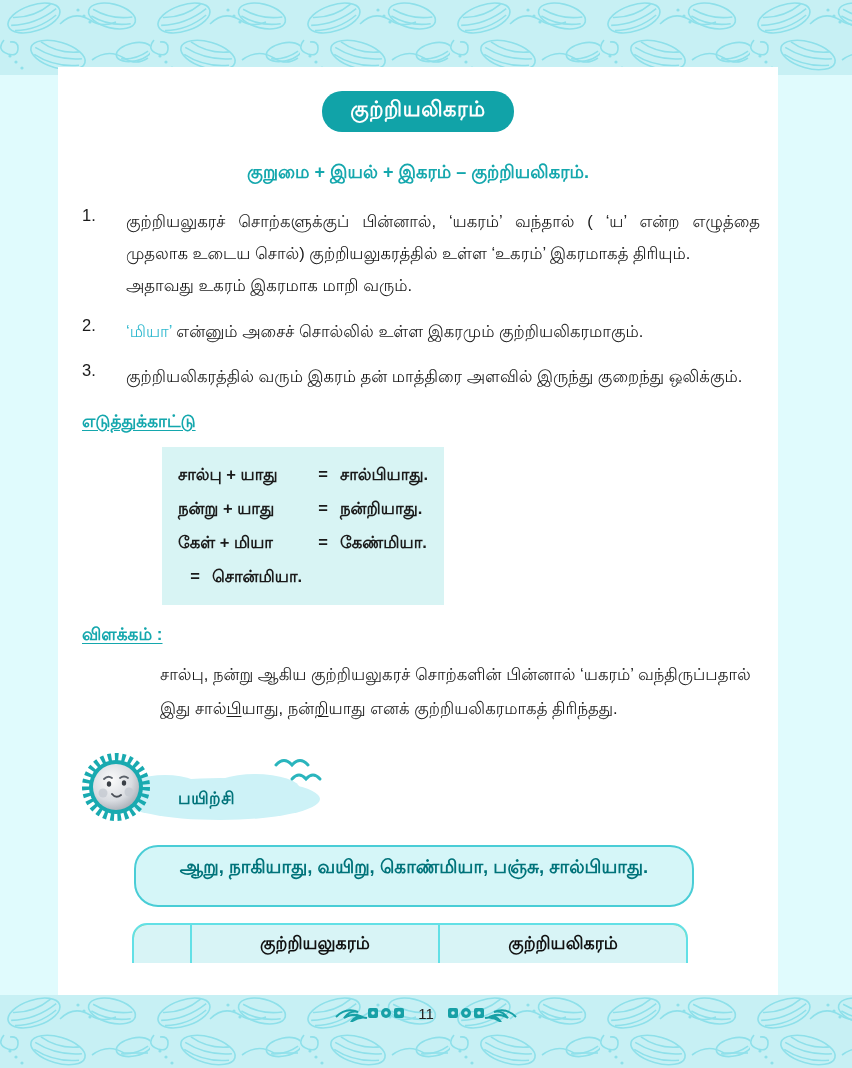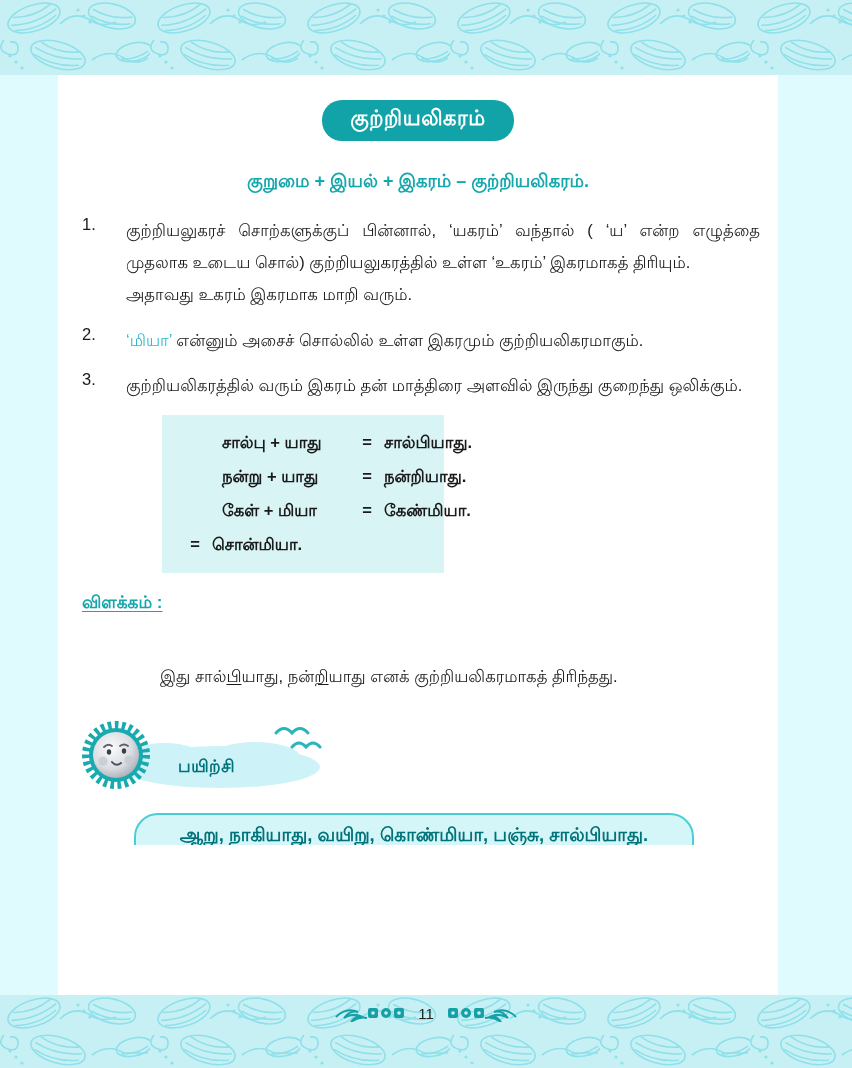--- a/index.html
+++ b/index.html
@@ -9,21 +9,21 @@
     font-family:"Liberation Sans","DejaVu Sans",sans-serif;
     color:#1a1a1a;
   }
   .band{position:absolute;left:0;width:852px;display:block;}
   .band-top{top:0;}
   .band-bottom{top:995px;}
   .side-strip{position:absolute;top:75px;height:920px;background:var(--c-side,#e0fbfd);}
   .side-left{left:0;width:58px;}
   .side-right{left:778px;width:74px;}
 
-  .content{position:absolute;left:58px;top:76px;width:720px;height:769px;background:#fff;overflow:hidden;}
+  .content{position:absolute;left:58px;top:67px;width:720px;height:896px;background:#fff;overflow:hidden;}
 
   .title-badge{
     margin:24px auto 0 auto;width:fit-content;
     background:var(--c-teal,#11a3a8);color:#fff;
     font-size:21px;font-weight:bold;letter-spacing:.5px;
     padding:6px 28px 8px 28px;border-radius:20px;
   }
   .formula{
     margin-top:30px;text-align:center;
     color:var(--c-teal_text,#14a7ad);font-weight:bold;font-size:18px;
@@ -40,21 +40,21 @@
     color:var(--c-teal_text,#14a7ad);font-weight:bold;font-size:17px;
     text-decoration:underline;text-underline-offset:3px;
   }
   .example-box{
     margin:14px 0 0 104px;width:252px;
     background:var(--c-box,#d8f4f4);
     padding:10px 14px 12px 16px;
     font-size:16.5px;font-weight:600;
   }
   .ex-row{display:flex;line-height:34px;}
-  .ex-left{width:128px;flex:none;margin-left:44px;}
+  .ex-left{width:128px;flex:none;}
   .ex-eq{width:34px;flex:none;text-align:center;}
   .ex-right{flex:1;}
 
   .explanation{margin:12px 20px 0 102px;font-size:16.5px;line-height:2.05;text-align:justify;}
   .uline{text-decoration:underline;text-underline-offset:2px;}
 
   .exercise-badge{position:relative;width:280px;height:82px;margin:24px 0 0 12px;}
   .badge-label{
     position:absolute;left:108px;top:40px;
     color:var(--c-dark_teal,#00737a);font-weight:bold;font-size:17px;letter-spacing:.5px;
@@ -206,20 +206,21 @@
       <div class="rule-body">
         <span class="cyan">‘மியா’</span><span> என்னும் அசைச் சொல்லில் உள்ள இகரமும் குற்றியலிகரமாகும்.</span>
       </div>
     </div>
     <div class="rule">
       <div class="rule-num">3.</div>
       <div class="rule-body">குற்றியலிகரத்தில் வரும் இகரம் தன் மாத்திரை அளவில் இருந்து குறைந்து ஒலிக்கும்.</div>
     </div>
   </div>
 
+  <div class="section-heading">எடுத்துக்காட்டு</div>
 
   <div class="example-box">
     <div class="ex-row">
       <span class="ex-left">சால்பு + யாது</span>
       <span class="ex-eq">=</span>
       <span class="ex-right">சால்பியாது.</span>
     </div>
     <div class="ex-row">
       <span class="ex-left">நன்று + யாது</span>
       <span class="ex-eq">=</span>
@@ -232,21 +233,21 @@
     </div>
     <div class="ex-row">
       <span class="ex-eq">=</span>
       <span class="ex-right">சொன்மியா.</span>
     </div>
   </div>
 
   <div class="section-heading">விளக்கம் :</div>
 
   <div class="explanation">
-    <br>
+    <span>சால்பு, நன்று ஆகிய குற்றியலுகரச் சொற்களின் பின்னால் ‘யகரம்’ வந்திருப்பதால் </span><br>
     <span>இது சால்</span><span class="uline">பி</span><span>யாது, நன்</span><span class="uline">றி</span><span>யாது எனக் குற்றியலிகரமாகத் திரிந்தது.</span>
   </div>
 
   <div class="exercise-badge">
     <svg width="280" height="82">
       <defs>
         <radialGradient id="faceGrad" cx="40%" cy="35%" r="75%">
           <stop offset="0%" stop-color="#fbfbfb"></stop>
           <stop offset="60%" stop-color="#d9dce1"></stop>
           <stop offset="100%" stop-color="#9ea4ad"></stop>

